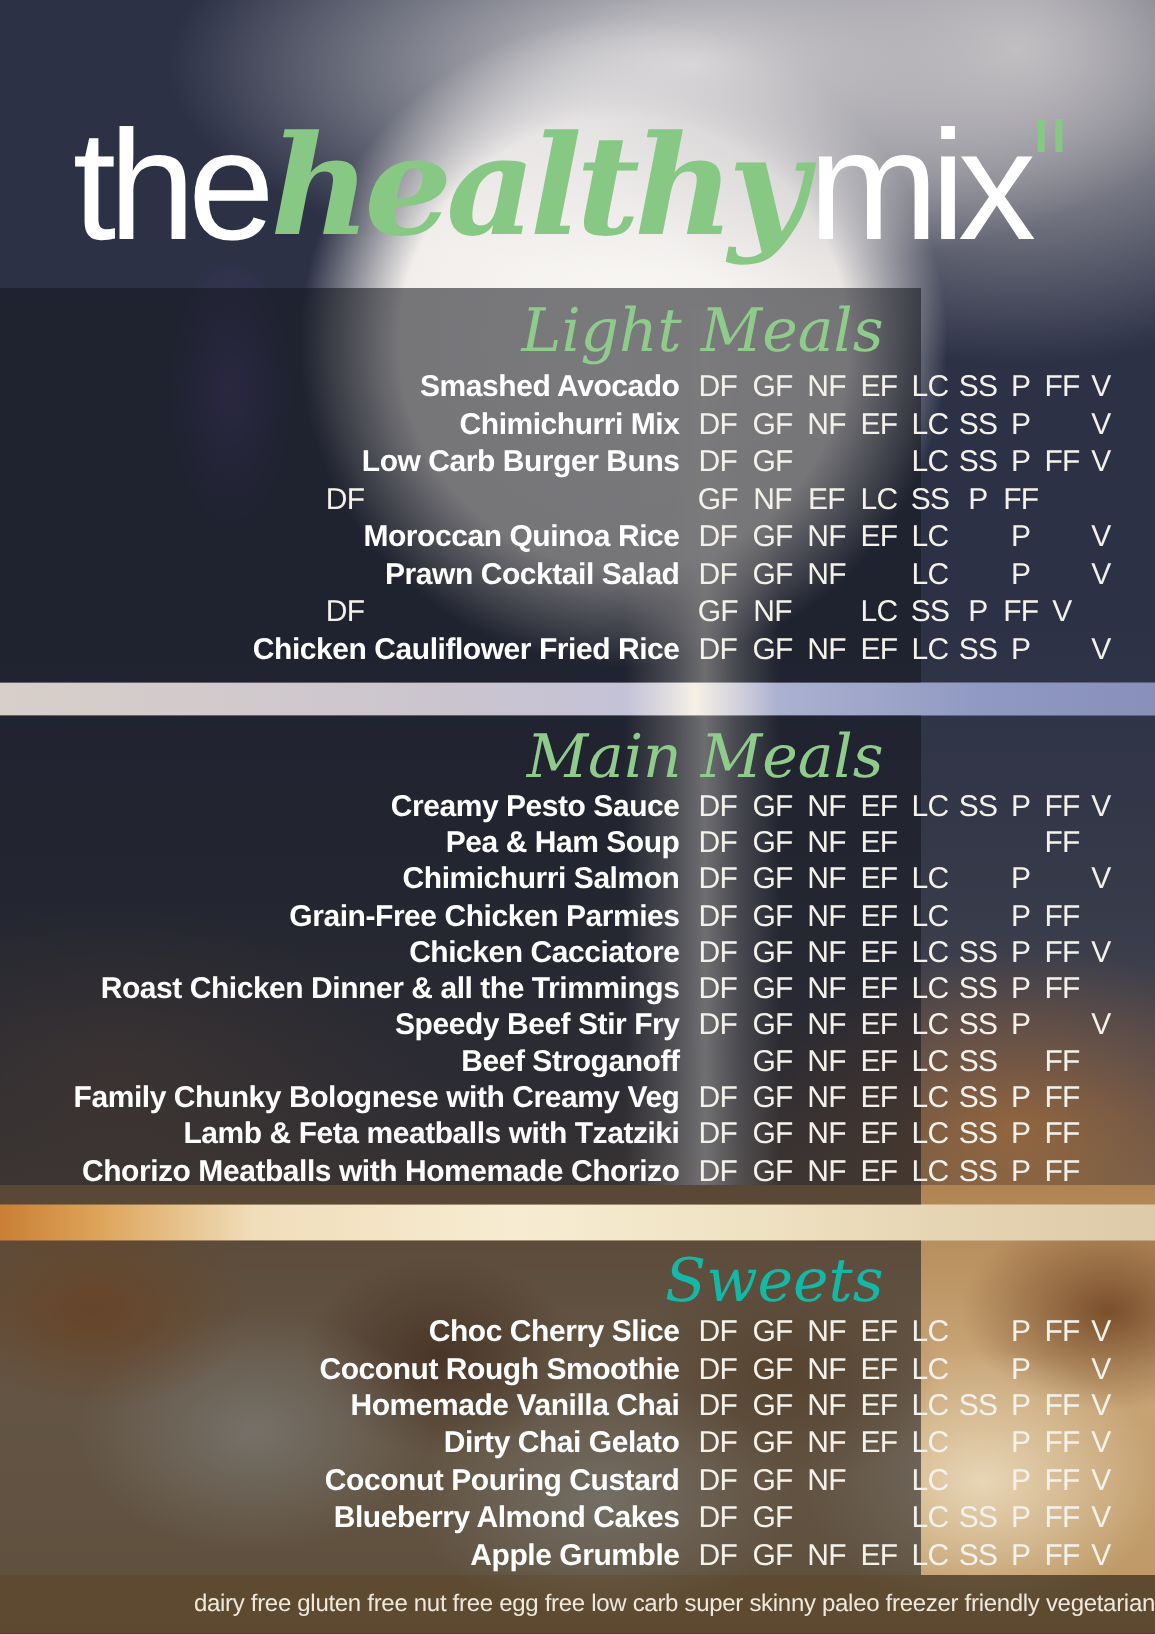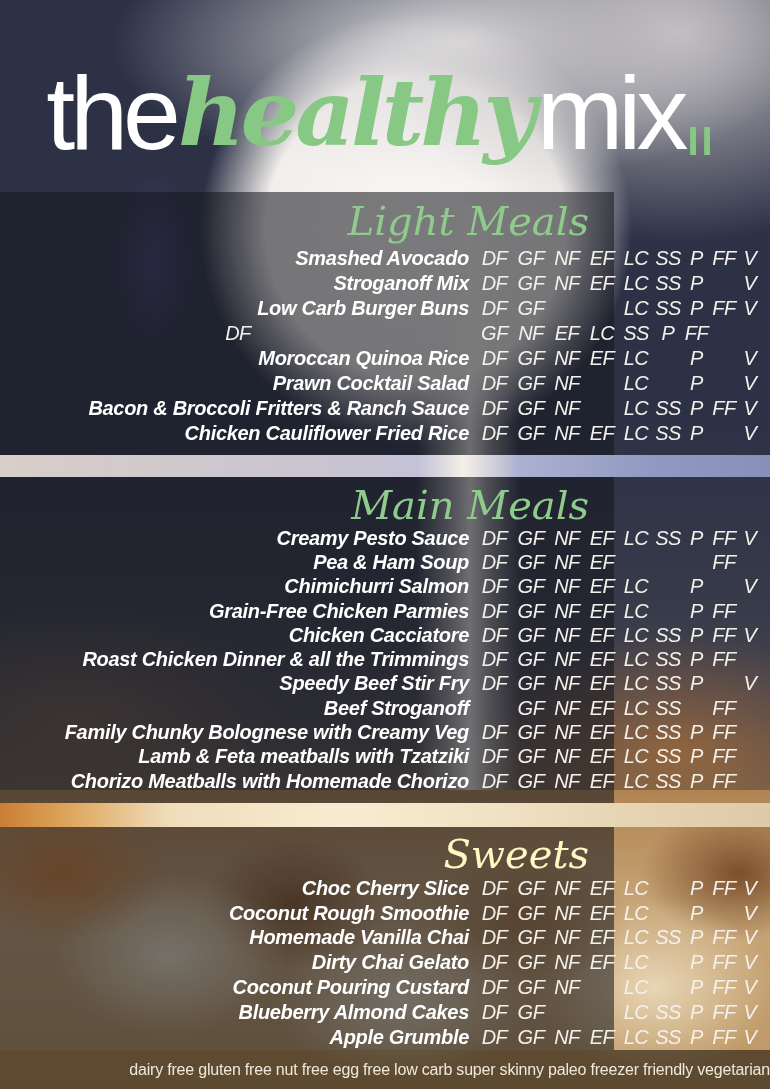--- a/index.html
+++ b/index.html
@@ -38,51 +38,51 @@
   }
   .gap{position:absolute;left:0;width:770px;}
   .gap1{top:455px;height:22px;
     background:linear-gradient(90deg,#d8cfc9 0%,#cac4cf 40%,#c4c2d8 55%,#aab0d0 68%,#9099c2 85%,#8890ba 100%);}
   .gap1::after{content:"";position:absolute;left:418px;top:0;width:100px;height:22px;
     background:linear-gradient(90deg,rgba(252,246,232,0) 0%,rgba(252,246,232,0.9) 45%,rgba(252,246,232,0) 100%);}
   .gap2{top:803px;height:24px;
     background:linear-gradient(90deg,#c97f35 0%,#dca257 8%,#f0ddba 22%,#f7ecd2 45%,#efe2c2 65%,#e4d2b0 85%,#dccaa8 100%);}
   
   .logo{
-    position:absolute;left:0;top:28px;width:758px;height:170px;
-    display:flex;justify-content:center;align-items:center;white-space:nowrap;
+    position:absolute;left:0;top:44px;width:758px;height:170px;
+    display:flex;justify-content:center;align-items:flex-start;white-space:nowrap;
   }
   .lg-the,.lg-mix{
     font-family:"Liberation Sans",sans-serif;font-weight:400;font-size:104px;
     letter-spacing:-5px;color:#ffffff;line-height:160px;
   }
   .lg-healthy{
     font-family:"DejaVu Serif",serif;font-style:italic;font-weight:700;
     font-size:92px;letter-spacing:-4px;line-height:160px;padding:0 4px 0 2px;
   }
   .lg-ii{
-    font-family:"Liberation Sans",sans-serif;font-weight:700;font-size:40px;
+    font-family:"Liberation Sans",sans-serif;font-weight:700;font-size:32px;
     letter-spacing:3px;position:relative;top:14px;left:4px;display:inline-block;
     transform:translateY(14px);
   }
   
   .band{position:absolute;left:0;width:614px;background:rgba(22,24,30,0.56);}
   .sect{
     margin:0;text-align:right;padding-right:25px;
     font-family:"DejaVu Serif",serif;font-style:italic;font-weight:400;
     font-size:40px;
   }
   .b-light .sect{height:54px;line-height:58px;}
   .b-main  .sect{height:49px;line-height:56px;margin-left:37px;}
   .b-sweets .sect{height:49px;line-height:54px;}
   .rows{width:770px;}
   .row{
     display:grid;
     grid-template-columns:1fr 37px 36px 36px 34px 34px 30px 27px 28px 24px;
-    padding-right:8px;box-sizing:border-box;align-items:center;font-style:italic;
+    padding-right:24px;box-sizing:border-box;align-items:center;
   }
   .b-light  .row{height:25px;}
   .b-main   .row{height:24.3px;}
   .b-sweets .row{height:24.8px;}
   .nm{
     text-align:right;padding-right:7px;color:#ffffff;font-weight:700;
     font-size:20px;letter-spacing:-0.3px;white-space:nowrap;overflow:visible;
   }
   .cd{
     text-align:center;color:#f4f1ea;font-weight:400;font-size:20px;
@@ -123,21 +123,21 @@
           <div class="cd">GF</div>
           <div class="cd">NF</div>
           <div class="cd">EF</div>
           <div class="cd">LC</div>
           <div class="cd">SS</div>
           <div class="cd">P</div>
           <div class="cd">FF</div>
           <div class="cd">V</div>
         </div>
         <div class="row">
-          <div class="nm">Stroganoff Mix</div>
+          <div class="nm">Chimichurri Mix</div>
           <div class="cd">DF</div>
           <div class="cd">GF</div>
           <div class="cd">NF</div>
           <div class="cd">EF</div>
           <div class="cd">LC</div>
           <div class="cd">SS</div>
           <div class="cd">P</div>
           <div class="cd"></div>
           <div class="cd">V</div>
         </div>
@@ -182,21 +182,20 @@
           <div class="cd">GF</div>
           <div class="cd">NF</div>
           <div class="cd"></div>
           <div class="cd">LC</div>
           <div class="cd"></div>
           <div class="cd">P</div>
           <div class="cd"></div>
           <div class="cd">V</div>
         </div>
         <div class="row">
-          <div class="nm">Bacon &amp; Broccoli Fritters &amp; Ranch Sauce</div>
           <div class="cd">DF</div>
           <div class="cd">GF</div>
           <div class="cd">NF</div>
           <div class="cd"></div>
           <div class="cd">LC</div>
           <div class="cd">SS</div>
           <div class="cd">P</div>
           <div class="cd">FF</div>
           <div class="cd">V</div>
         </div>
@@ -347,21 +346,21 @@
           <div class="cd">LC</div>
           <div class="cd">SS</div>
           <div class="cd">P</div>
           <div class="cd">FF</div>
           <div class="cd"></div>
         </div>
       </div>
   </section>
 
   <section class="band b-sweets" style="top:827px;height:223px;">
-    <h2 class="sect" style="color:#fef9c3;">Sweets</h2>
+    <h2 class="sect" style="color:#14b8a6;">Sweets</h2>
     <div class="rows">
         <div class="row">
           <div class="nm">Choc Cherry Slice</div>
           <div class="cd">DF</div>
           <div class="cd">GF</div>
           <div class="cd">NF</div>
           <div class="cd">EF</div>
           <div class="cd">LC</div>
           <div class="cd"></div>
           <div class="cd">P</div>

